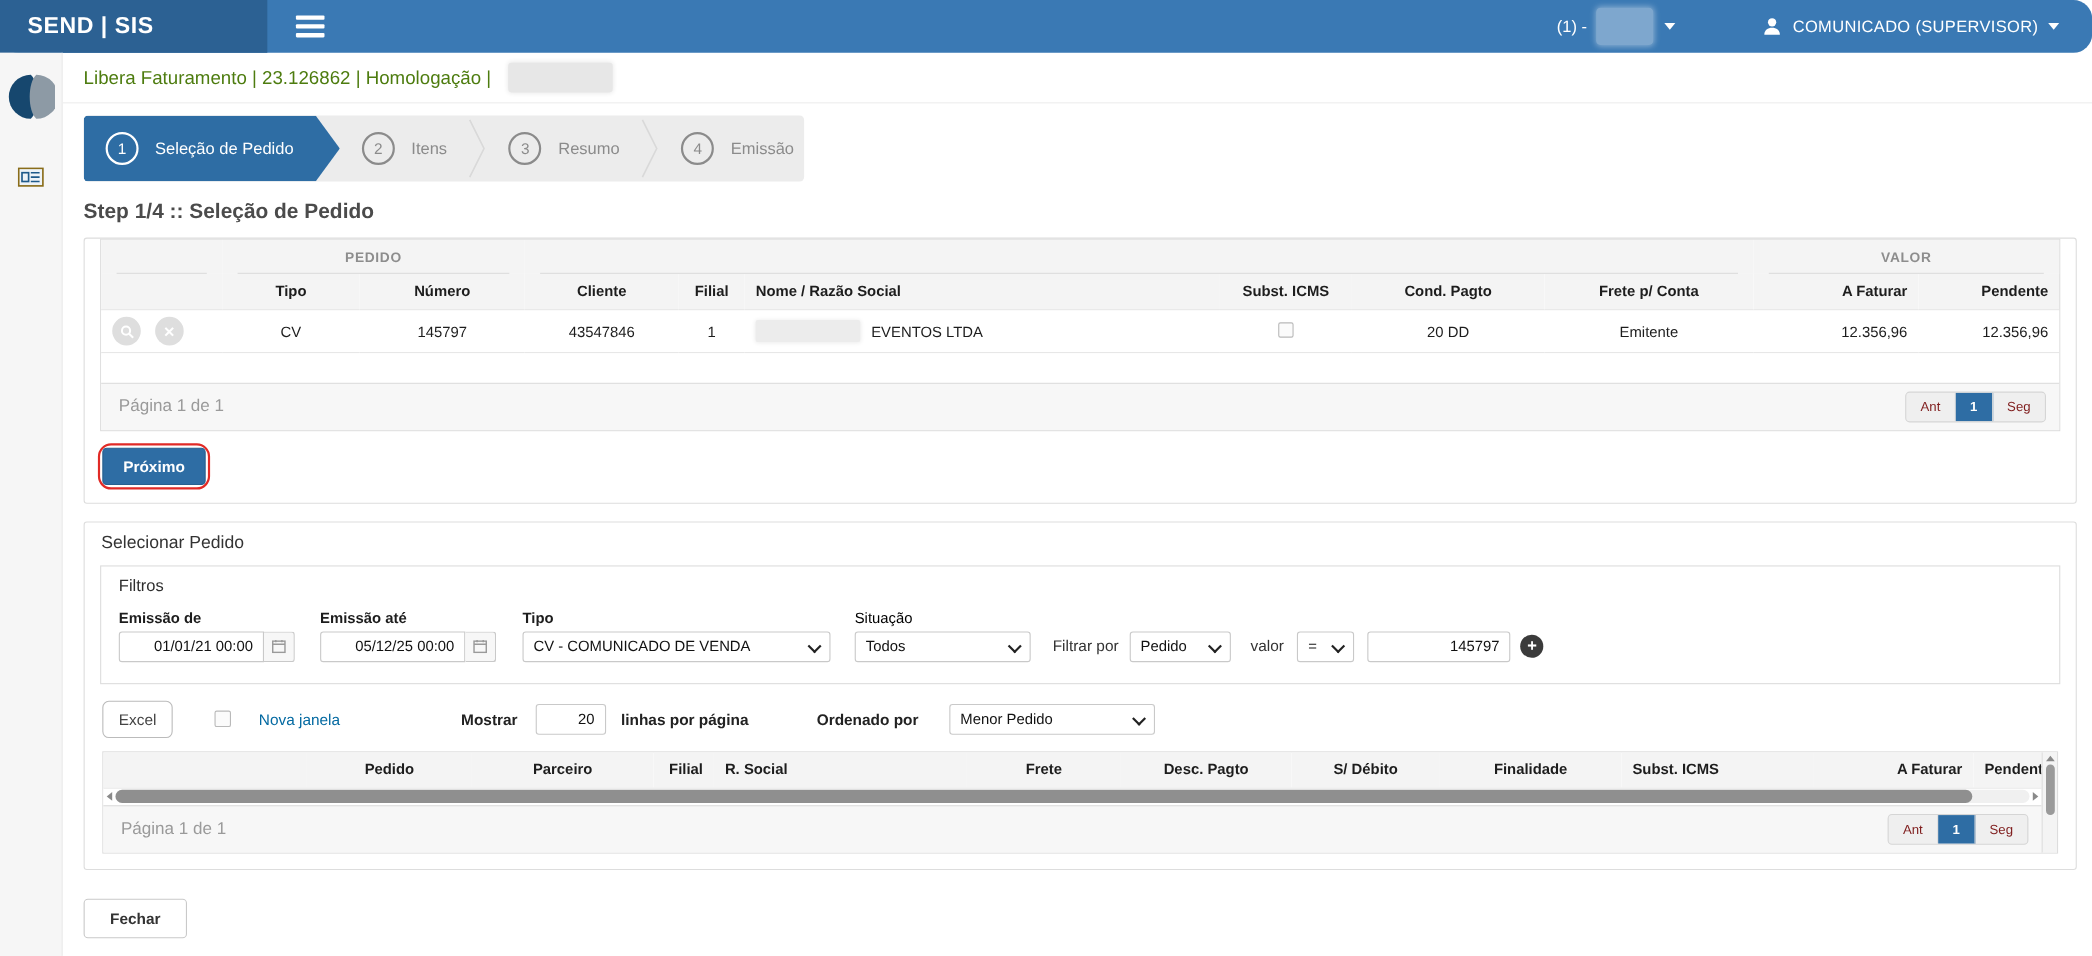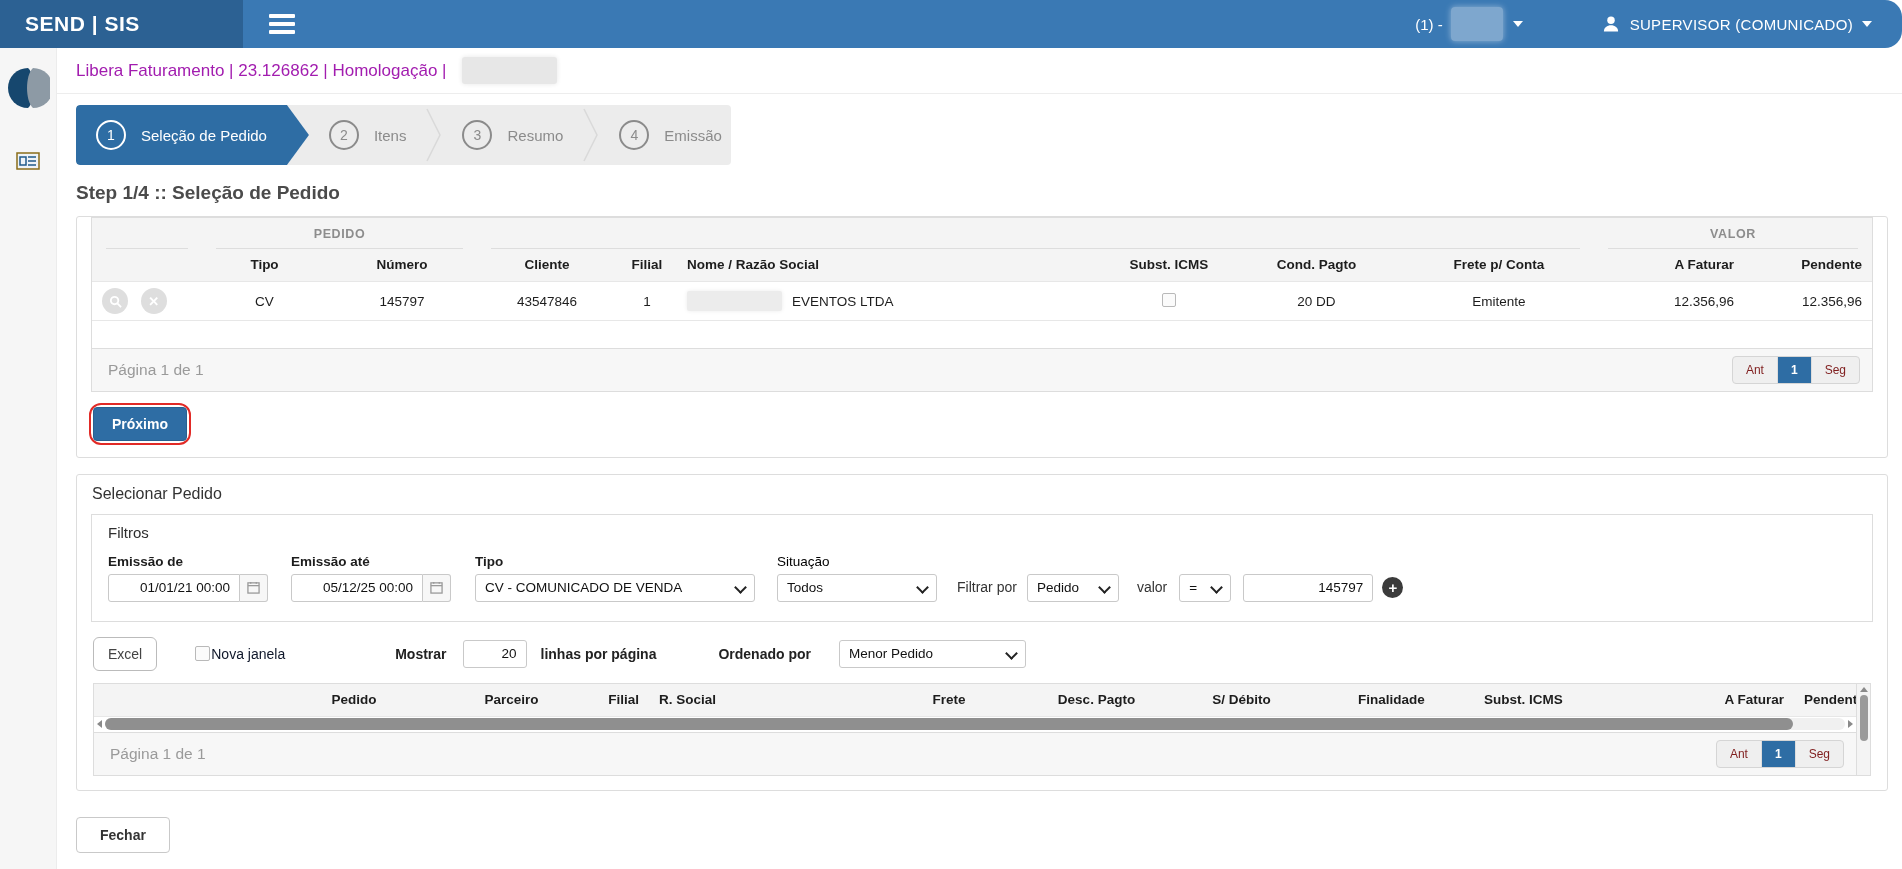--- a/index.html
+++ b/index.html
@@ -24,21 +24,21 @@
            border-top:6px solid #fff; display:inline-block; }
   .user-block { display:flex; align-items:center; gap:9px; margin-left:78px; letter-spacing:.3px; }
 
   
   .shell { display:flex; height:821px; }
   .sidebar { width:57px; background:#f6f6f6; border-right:1px solid #ececec;
              display:flex; flex-direction:column; align-items:center; padding-top:18px; gap:42px; }
   .content { flex:1; overflow:hidden; }
 
   .crumb { height:46px; display:flex; align-items:center; gap:16px; padding-left:19px;
-           font-size:17px; color:#a21caf; border-bottom:1px solid #ededed; }
+           font-size:17px; color:#4d7c0f; border-bottom:1px solid #ededed; }
   .redact-gray { width:95px; height:27px; background:#e7e7e7; border-radius:3px;
                  box-shadow:0 0 5px #e7e7e7; display:inline-block; }
 
   
   .wizard { margin:11px 14px 0 19px; width:655px; height:60px; background:#ececec;
             border-radius:4px; display:flex; align-items:stretch; overflow:hidden; }
   .step { display:flex; align-items:center; gap:15px; padding:0 20px; color:#8b8b8b; font-size:15px; white-space:nowrap; }
   .step .num { width:30px; height:30px; border:2px solid #8b8b8b; border-radius:50%; flex:0 0 auto;
                display:flex; align-items:center; justify-content:center; font-size:14px; }
   .step.active { background:#2e6da4; color:#fff; padding-right:42px; border-radius:4px 0 0 4px;
@@ -102,21 +102,21 @@
                 padding:0 24px 0 9px; color:#111; cursor:pointer; }
   .sel::after { content:""; position:absolute; right:10px; top:9px; width:7px; height:7px;
                 border-right:2px solid #222; border-bottom:2px solid #222; transform:rotate(45deg); pointer-events:none; }
   .plus-btn { width:21px; height:21px; border-radius:50%; background:#3b3b3b; color:#fff; border:none;
               font-size:15px; font-weight:bold; line-height:19px; margin:0 0 4px 9px; cursor:pointer; padding:0; }
 
   
   .toolbar { display:flex; align-items:center; margin:5px 16px 12px; font-size:14px; }
   .btn-plain { padding:8px 14px; border:1px solid #bbb; border-radius:6px; background:#fff; color:#444;
                font-size:14px; font-family:inherit; cursor:pointer; }
-  .cb-group { display:flex; align-items:center; gap:1px; margin-left:38px; color:#0f172a; }
+  .cb-group { display:flex; align-items:center; gap:25px; margin-left:38px; color:#0369a1; }
   .cb-group .chk { width:15px; height:15px; }
   .bold-label { font-weight:bold; color:#222; }
   .num-input { width:64px; height:27px; margin:0 14px 0 16px; }
 
   
   .table2wrap { margin:0 16px; border:1px solid #ddd; position:relative; padding-right:14px; }
   .vscroll { position:absolute; top:0; right:0; bottom:0; width:14px; background:#f4f4f4;
              border-left:1px solid #ddd; display:flex; flex-direction:column; align-items:center; }
   .v-arrow { margin-top:3px; width:0; height:0; border-left:4px solid transparent; border-right:4px solid transparent;
              border-bottom:5px solid #8a8a8a; }
@@ -144,21 +144,21 @@
     </button>
   <div class="topbar-right">
     <span>(1) -</span>
     <span class="redact-blue"></span>
     <span class="caret"></span>
     <div class="user-block">
       <svg width="20" height="20" viewBox="0 0 24 24">
         <circle cx="12" cy="7.5" r="4.5" fill="#fff"></circle>
         <path d="M3.5 21c0-4.7 3.8-7.5 8.5-7.5s8.5 2.8 8.5 7.5z" fill="#fff"></path>
       </svg>
-      <span>SUPERVISOR (COMUNICADO)</span>
+      <span>COMUNICADO (SUPERVISOR)</span>
       <span class="caret"></span>
     </div>
   </div>
 </header>
 
 <div class="shell">
 
   <nav class="sidebar">
     <svg width="44" height="44" viewBox="0 0 44 44">
       <path d="M22 2 A20 20 0 0 0 22 42 C30 35 30 9 22 2 Z" fill="#16476e"></path>

